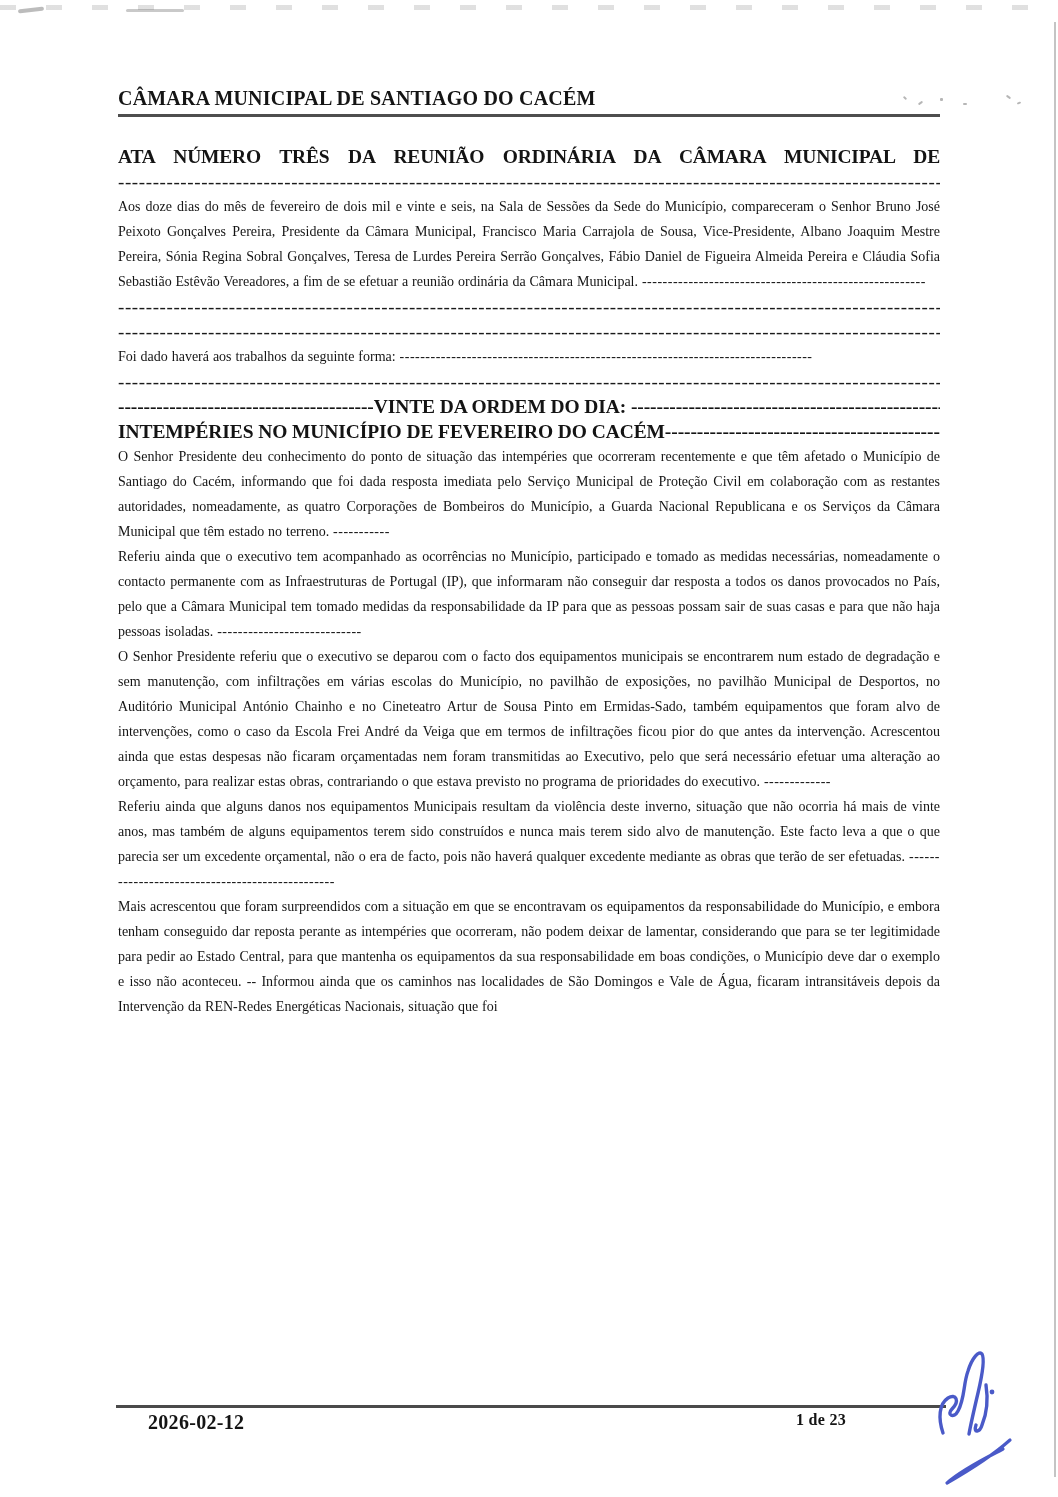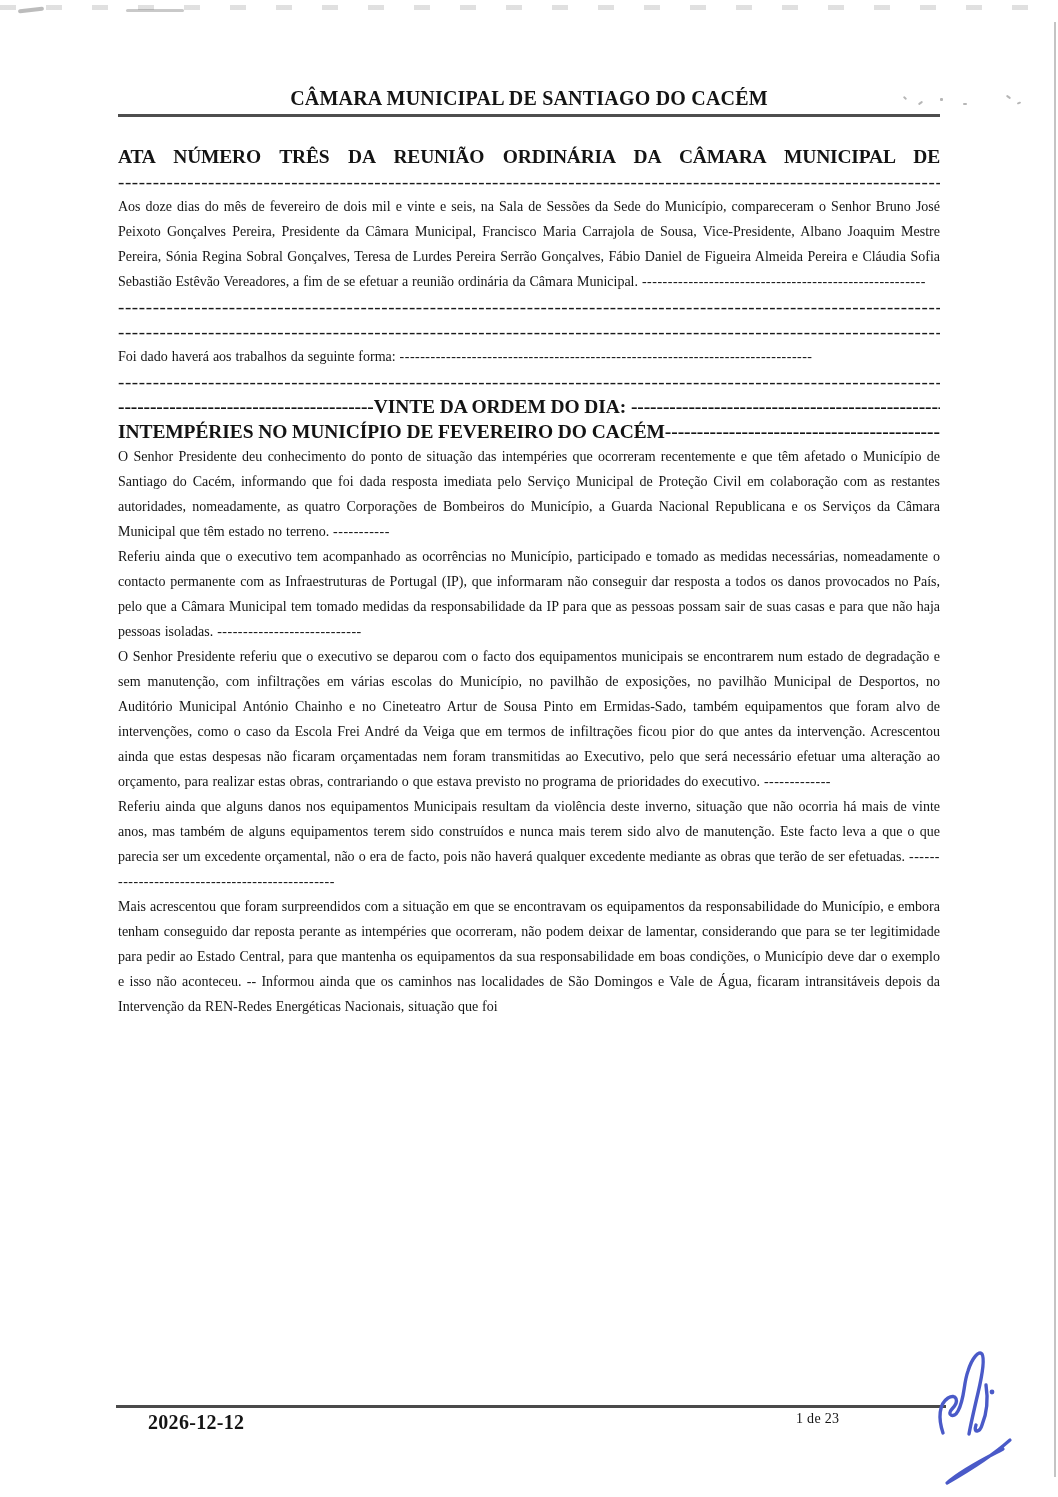--- a/index.html
+++ b/index.html
@@ -28,21 +28,21 @@
   .pm2 { left:18px; top:10px; width:5px; height:2px; transform:rotate(-35deg); }
   .pm3 { left:40px; top:6px;  width:3px; height:3px; }
   .pm4 { left:63px; top:11px; width:4px; height:2px; }
   .pm5 { left:106px;top:4px;  width:5px; height:2px; transform:rotate(35deg); }
   .pm6 { left:117px;top:10px; width:4px; height:2px; transform:rotate(-20deg); }
 
   
   .content { position:absolute; left:118px; top:86px; width:822px; }
 
   .doc-title {
-    font-size:20px; font-weight:700; text-align:center;
+    font-size:20px; font-weight:700; 
     letter-spacing:.2px; line-height:24px; white-space:nowrap; overflow:hidden;font-family:Liberation Serif, serif;
   }
   .title-rule { height:3px; background:#4e4e4e; margin-top:4px; }
 
   .act-line {
     font-weight:700; font-size:19.5px; line-height:25px;
     letter-spacing:-.2px; word-spacing:-.5px;
   }
   .jlast { text-align:justify; text-align-last:justify;margin-top:27px; }
   .clip { white-space:nowrap; overflow:hidden; }
@@ -59,21 +59,21 @@
   .dashfill { word-break:break-all; letter-spacing:.5px; }
 
   .bold-line {
     font-weight:700; font-size:19.5px; line-height:25px;
     letter-spacing:-.1px; white-space:nowrap; overflow:hidden;
   }
 
   
   .footer-rule { position:absolute; left:116px; top:1405px; width:830px; height:2.5px; background:#4a4a4a; }
   .footer-date { position:absolute; left:148px; top:1411px; font-size:20px; font-weight:700; letter-spacing:.3px; }
-  .footer-page { position:absolute; left:796px; top:1411px; font-size:14px; font-weight:400; letter-spacing:.3px; }
+  .footer-page { position:absolute; left:796px; top:1411px; font-size:16px; font-weight:700; letter-spacing:.3px; }
 
   .signature { position:absolute; left:912px; top:1336px; width:146px; height:160px; }
 </style>
 </head>
 <body>
 
 <div class="page">
 
   <div class="noise-top"></div>
   <div class="smudge-a"></div>
@@ -120,21 +120,21 @@
 
     <p class="para"><span>O Senhor Presidente referiu que o executivo se deparou com o facto dos equipamentos municipais se encontrarem num estado de degradação e sem manutenção, com infiltrações em várias escolas do Município, no pavilhão de exposições, no pavilhão Municipal de Desportos, no Auditório Municipal António Chainho e no Cineteatro Artur de Sousa Pinto em Ermidas-Sado, também equipamentos que foram alvo de intervenções, como o caso da Escola Frei André da Veiga que em termos de infiltrações ficou pior do que antes da intervenção. Acrescentou ainda que estas despesas não ficaram orçamentadas nem foram transmitidas ao Executivo, pelo que será necessário efetuar uma alteração ao orçamento, para realizar estas obras, contrariando o que estava previsto no programa de prioridades do executivo. </span><span class="dashfill">-------------</span></p>
 
     <p class="para"><span>Referiu ainda que alguns danos nos equipamentos Municipais resultam da violência deste inverno, situação que não ocorria há mais de vinte anos, mas também de alguns equipamentos terem sido construídos e nunca mais terem sido alvo de manutenção. Este facto leva a que o que parecia ser um excedente orçamental, não o era de facto, pois não haverá qualquer excedente mediante as obras que terão de ser efetuadas. </span><span class="dashfill">------------------------------------------------</span></p>
 
     <p class="para"><span>Mais acrescentou que foram surpreendidos com a situação em que se encontravam os equipamentos da responsabilidade do Município, e embora tenham conseguido dar reposta perante as intempéries que ocorreram, não podem deixar de lamentar, considerando que para se ter legitimidade para pedir ao Estado Central, para que mantenha os equipamentos da sua responsabilidade em boas condições, o Município deve dar o exemplo e isso não aconteceu. -- Informou ainda que os caminhos nas localidades de São Domingos e Vale de Água, ficaram intransitáveis depois da Intervenção da REN-Redes Energéticas Nacionais, situação que foi</span></p>
 
   </div>
 
   <div class="footer-rule"></div>
-  <div class="footer-date">2026-12-12</div>
+  <div class="footer-date">2026-02-12</div>
   <div class="footer-page">1 de 23</div>
 
   <svg class="signature" viewBox="0 0 146 160" xmlns="http://www.w3.org/2000/svg">
     <path d="M 31 97 C 26 82 27 68 36 62 C 44 57 48 65 40 73 C 34 79 42 83 46 75 C 53 62 51 49 56 35 C 60 22 67 14 70 18 C 73 23 70 40 66 57 C 62 74 59 87 57 98" fill="none" stroke-width="3.4" stroke-linecap="round" stroke-linejoin="round" stroke="#4a5ac8"></path>
     <path d="M 74 49 C 76 62 75 77 70 89 C 68 96 61 98 64 89" fill="none" stroke-width="3.4" stroke-linecap="round" stroke-linejoin="round" stroke="#4a5ac8"></path>
     <circle cx="80" cy="56" r="2.4" fill="#4a5ac8"></circle>
     <path d="M 98 104 C 79 121 56 135 35 147 C 51 133 74 122 91 113 M 35 147 C 44 139 53 134 60 130" fill="none" stroke-width="3.2" stroke-linecap="round" stroke-linejoin="round" stroke="#4a5ac8"></path>
   </svg>
 
 </div>

